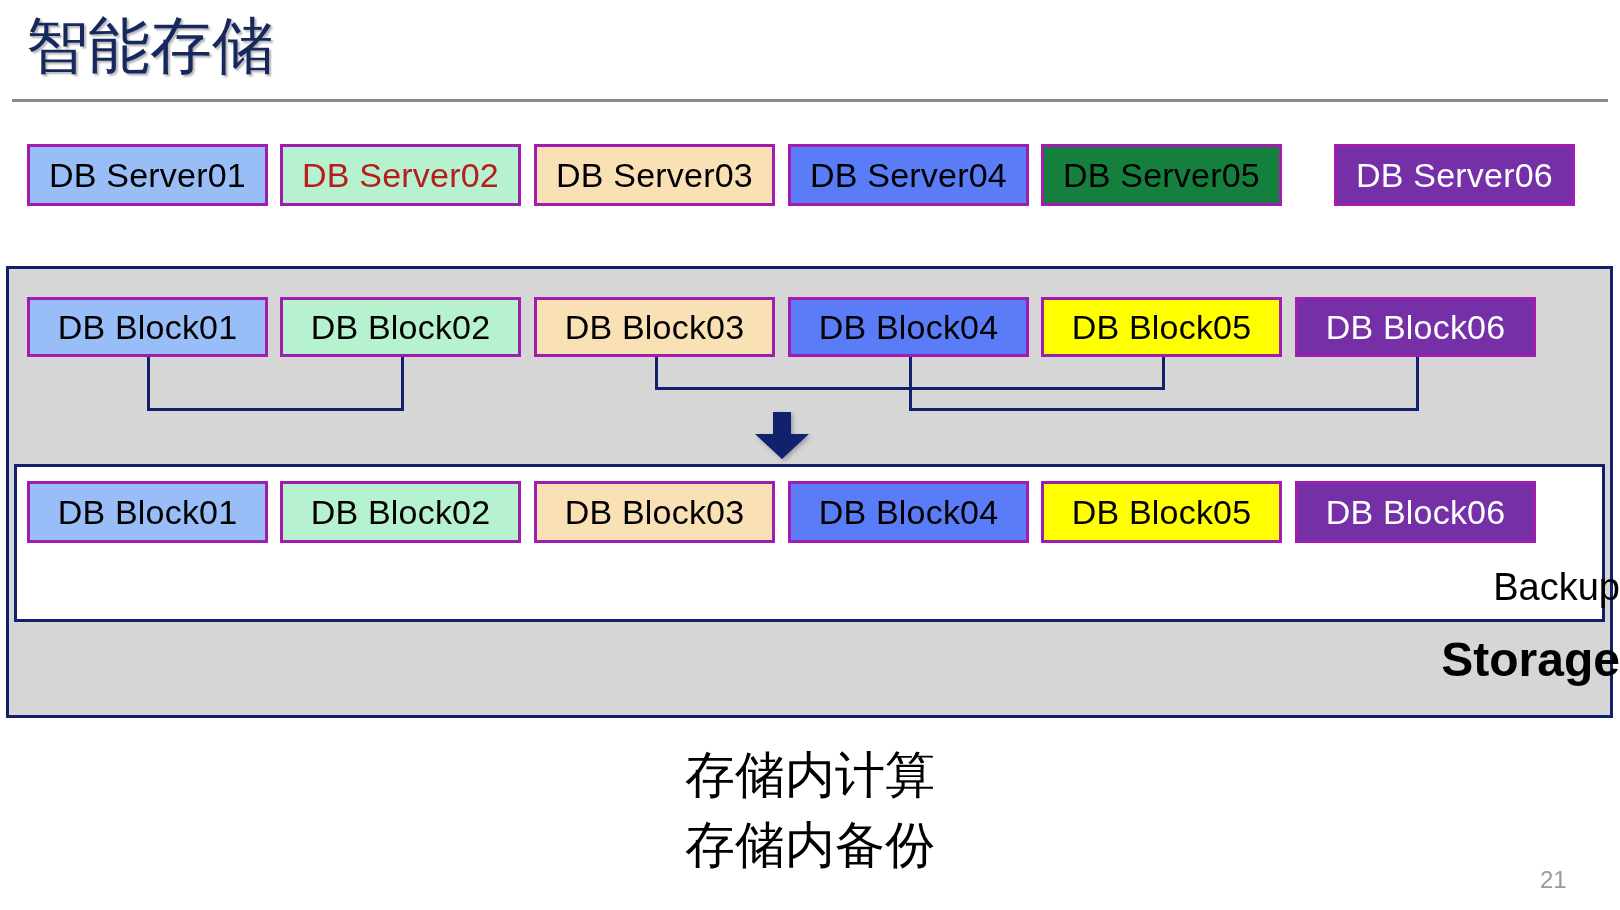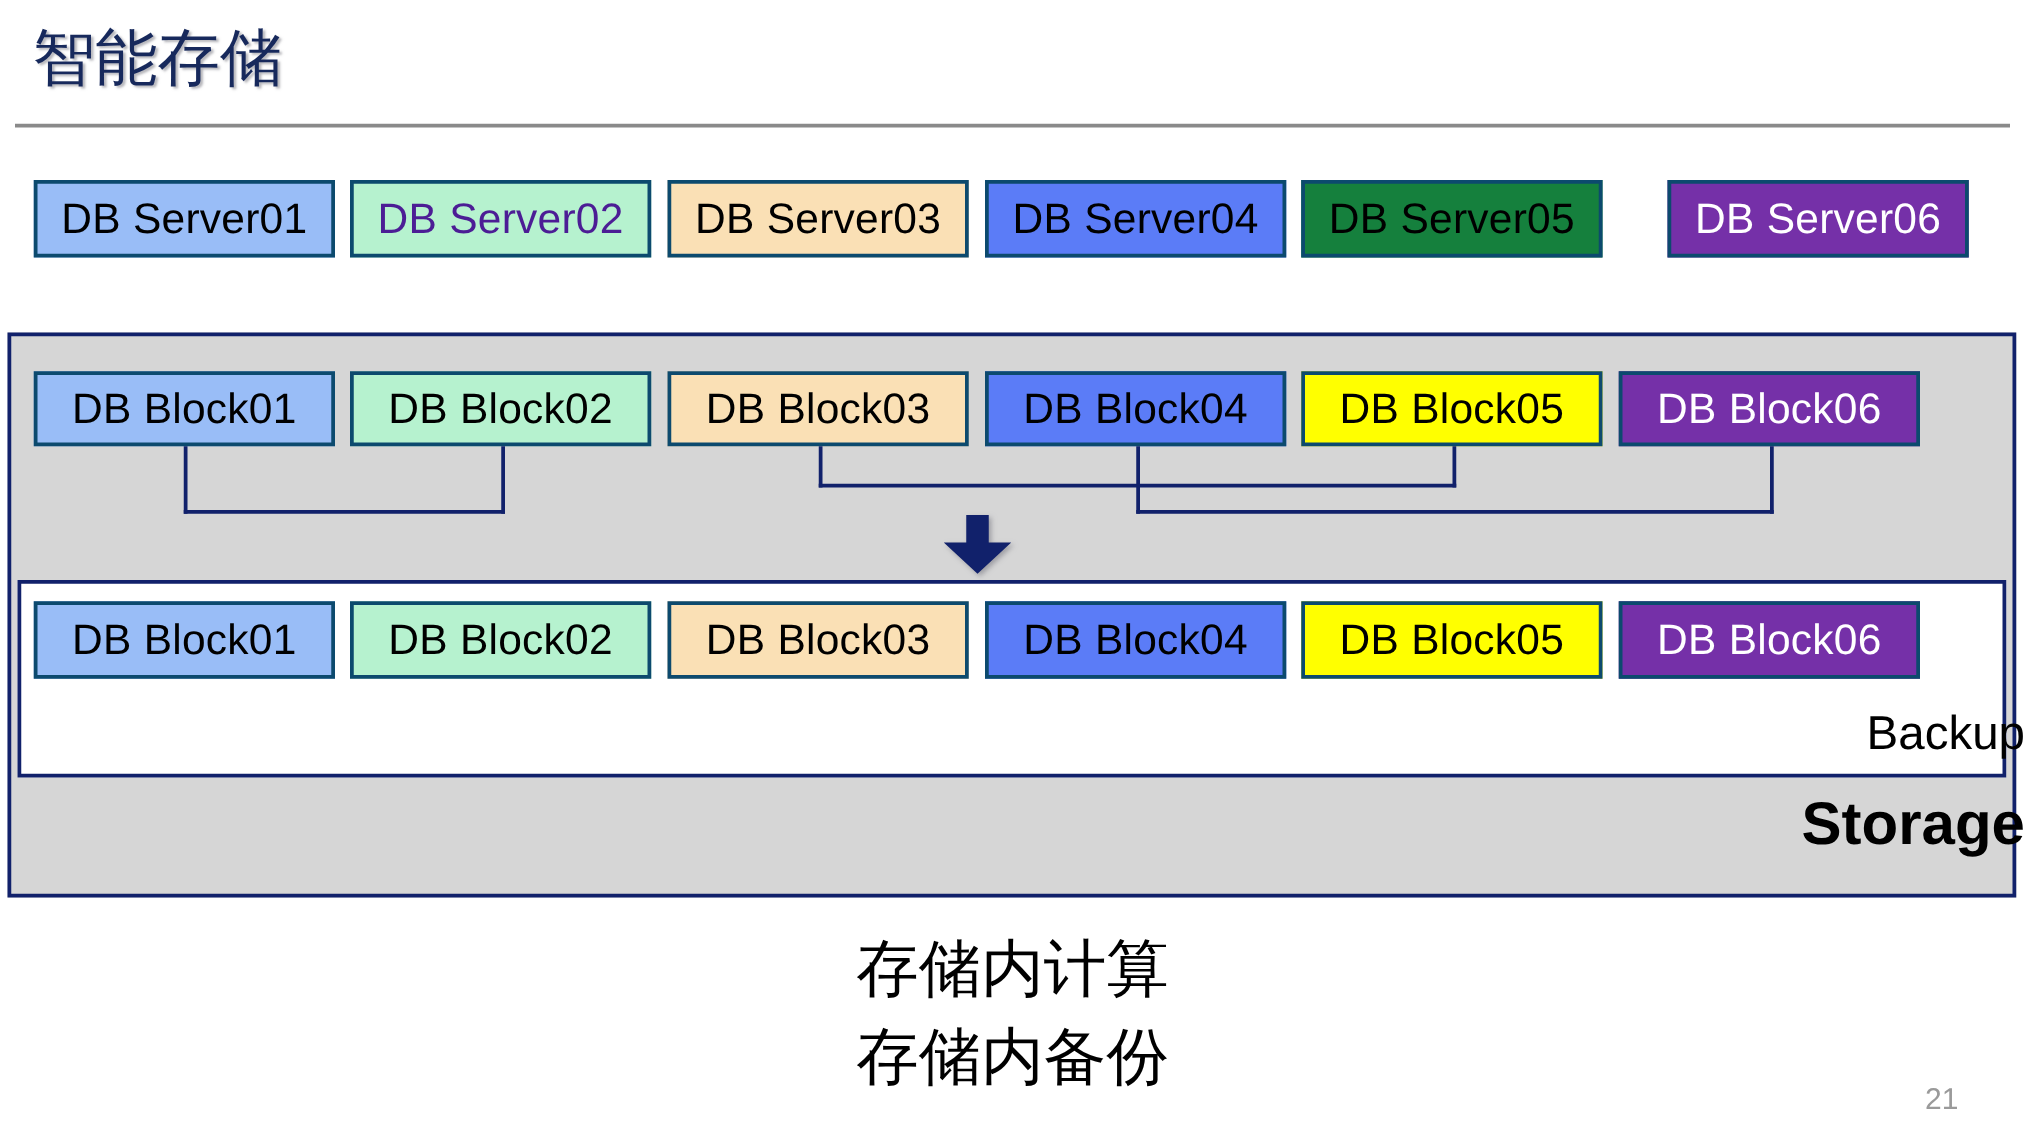--- a/index.html
+++ b/index.html
@@ -13,42 +13,42 @@
     position: relative;
     overflow: hidden;
     font-family: "Liberation Sans", sans-serif;
   }
 
   
   #slide-title {
     position: absolute;
     left: 26px;
     top: 4px;
-    font-size: 50px;
+    font-size: 62px;
     line-height: 84px;
     font-weight: 400;
     color: #17295c;
     text-shadow: 2px 2px 2px rgba(120,120,130,0.55);
     white-space: nowrap;
     letter-spacing: 0px;
   }
   #title-rule {
     position: absolute;
     left: 12px;
     top: 99px;
     width: 1596px;
     height: 3px;
     background: #8a8a8a;
   }
 
   
   .cbox {
     position: absolute;
     box-sizing: border-box;
-    border: 3px solid #0c4a6e;
+    border: 3px solid #a21caf;
     display: flex;
     align-items: center;
     justify-content: center;
     font-size: 34px;
     color: #000000;
     white-space: nowrap;
     letter-spacing: 0.2px;
   }
   .cbox.light   { color: #ffffff; }
 
@@ -145,21 +145,21 @@
   }
 </style>
 </head>
 <body>
 
 <div id="slide-title">智能存储</div>
 <div id="title-rule"></div>
 
 <div id="server-row">
     <div class="cbox" style="left: 27px; width: 241px; background: rgb(153, 189, 247); color: rgb(0, 0, 0);">DB Server01</div>
-    <div class="cbox" style="left: 280px; width: 241px; background: rgb(182, 242, 207); color: #4c1d95;">DB Server02</div>
+    <div class="cbox" style="left: 280px; width: 241px; background: rgb(182, 242, 207); color: #b91c1c;">DB Server02</div>
     <div class="cbox" style="left: 534px; width: 241px; background: rgb(250, 224, 181); color: rgb(0, 0, 0);">DB Server03</div>
     <div class="cbox" style="left: 788px; width: 241px; background: rgb(91, 124, 247); color: rgb(0, 0, 0); text-align: right;">DB Server04</div>
     <div class="cbox" style="left: 1041px; width: 241px; background: #15803d; color: rgb(0, 0, 0);">DB Server05</div>
     <div class="cbox light" style="left: 1295px; width: 241px; background: rgb(117, 48, 168); color: rgb(255, 255, 255); margin-left: 39px;">DB Server06</div>
   </div>
 
 <div id="storage-container"></div>
 
 <div id="block-row-live">
     <div class="cbox" style="left: 27px; width: 241px; background: rgb(153, 189, 247); color: rgb(0, 0, 0);">DB Block01</div>

